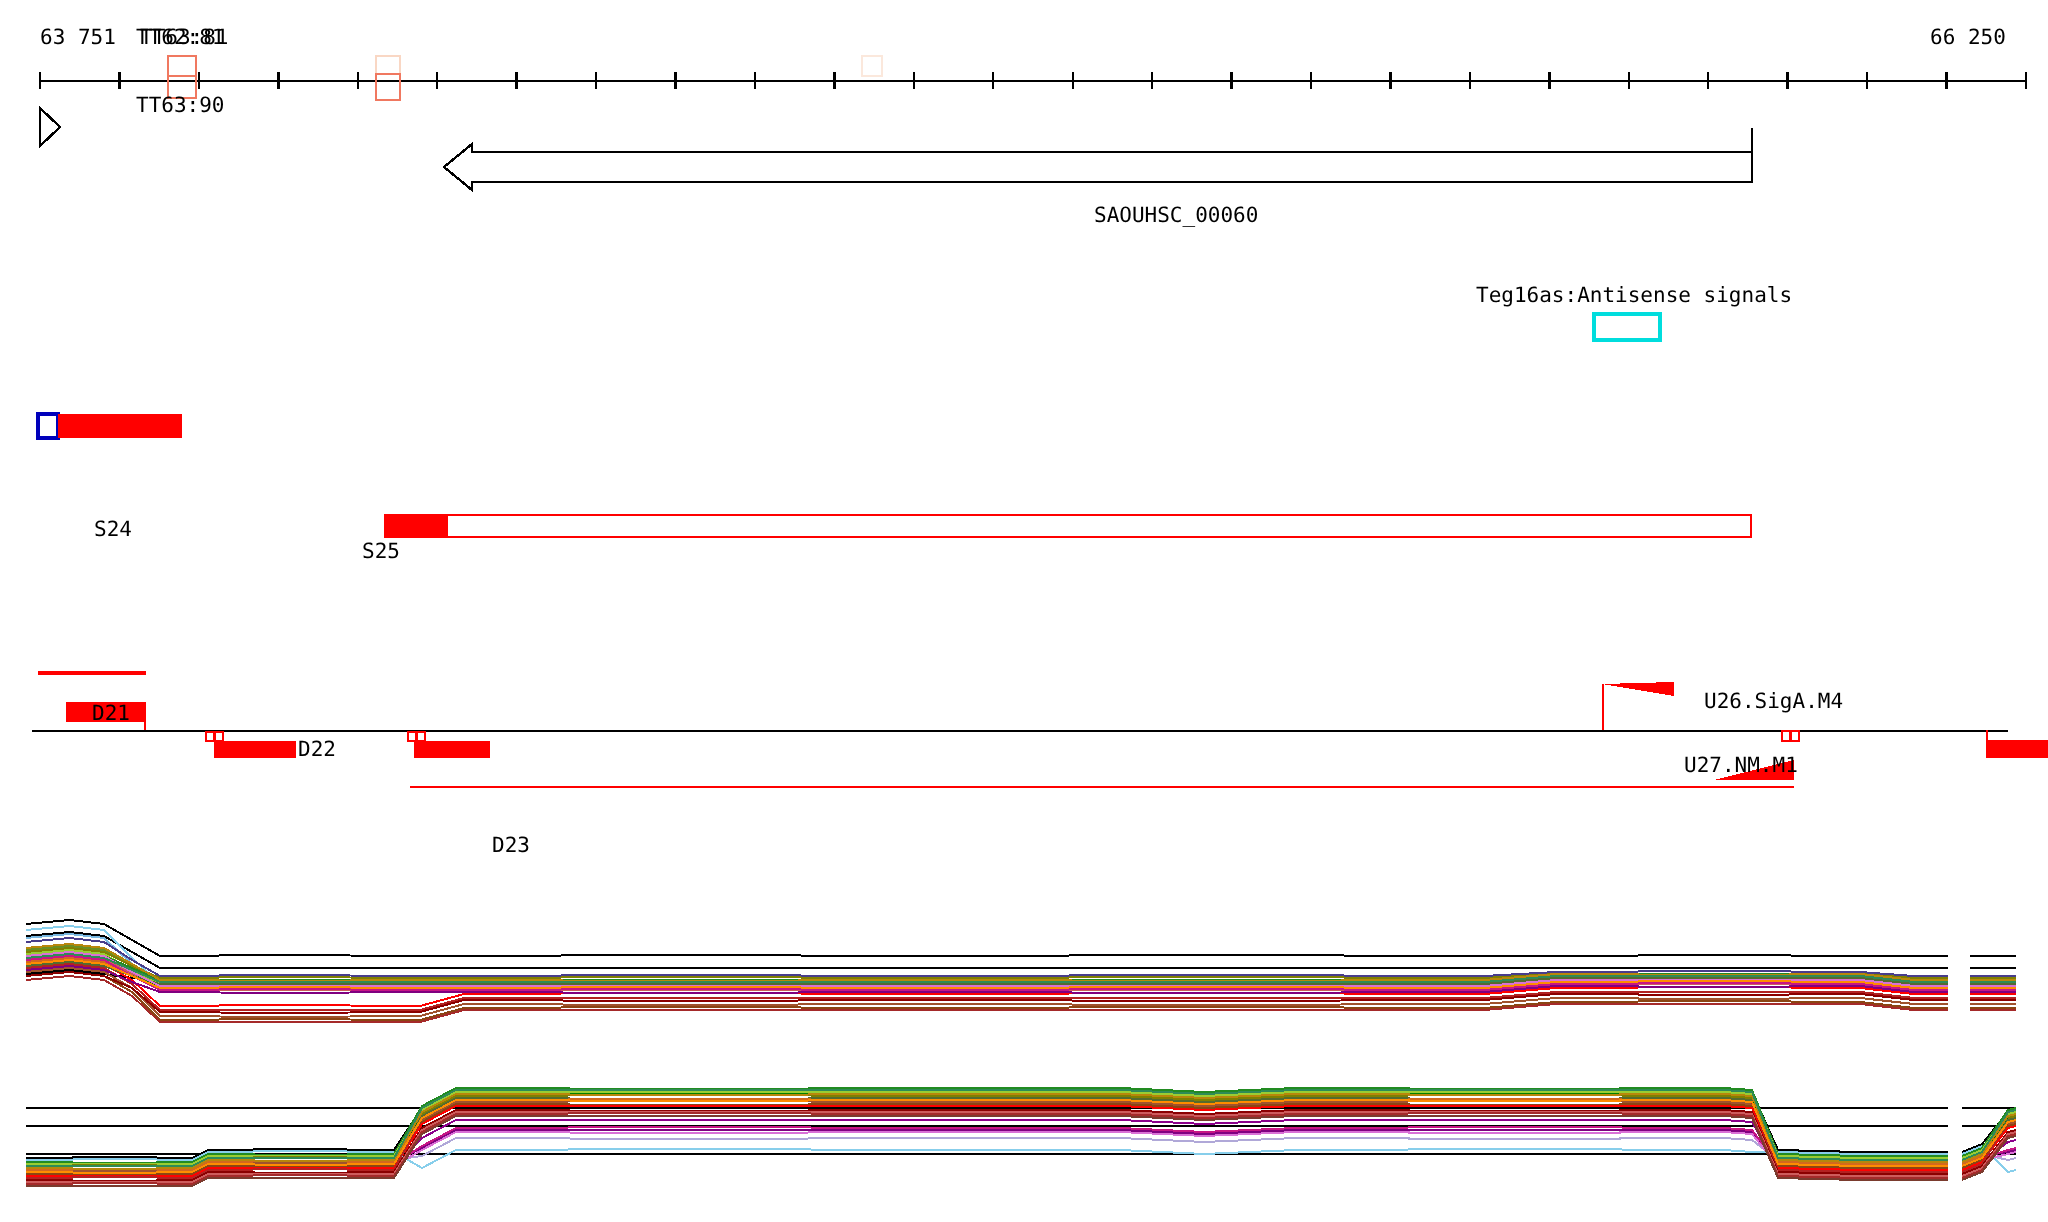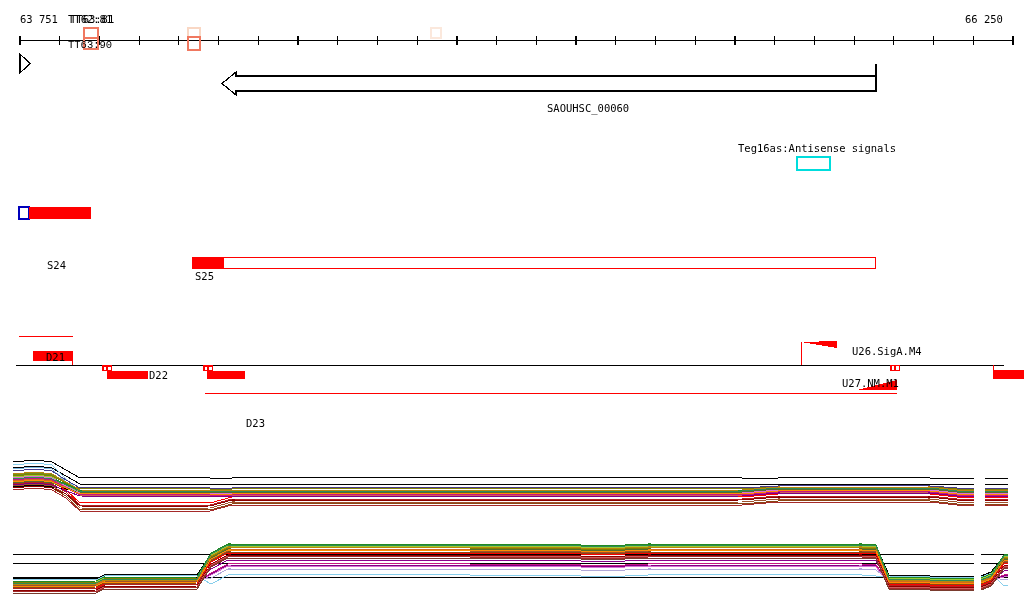--- a/index.html
+++ b/index.html
@@ -224,23 +224,23 @@
         <polyline points="981,583 991,579 1004,561 1008,560" fill="none" stroke="#ff8c00" stroke-width="1"></polyline>
         <polyline points="13,593 60,593 96,593 104,589 150,589 197,589 211,567 228,558 340,558 470,558 560,558 602,560 648,558 760,558 862,558 876,559 889,589 930,590 974,590" fill="none" stroke="#7a3b2e" stroke-width="1"></polyline>
         <polyline points="981,590 991,586 1004,569 1008,568" fill="none" stroke="#7a3b2e" stroke-width="1"></polyline>
       </g>
   </svg>
 
   <div class="lbl" style="left:20px;top:14px;">63 751</div>
   <div class="lbl" style="left:965px;top:14px;">66 250</div>
   <div class="lbl" style="left:68px;top:14px;">TT62:81</div>
   <div class="lbl bold-overlay" style="left:70px;top:14px;">TT63:81</div>
-  <div class="lbl" style="left:68px;top:40px;font-family:Liberation Mono, monospace;">TT63:90</div>
+  <div class="lbl" style="left:68px;top:48px;">TT63:90</div>
   <div class="lbl" style="left:507px;top:103px;margin-left:40px;">SAOUHSC_00060</div>
   <div class="lbl" style="left:738px;top:143px;text-align:center;">Teg16as:Antisense signals</div>
   <div class="lbl" style="left:47px;top:220px;margin-top:40px;">S24</div>
-  <div class="lbl" style="left:195px;top:271px;text-align:right;">S25</div>
+  <div class="lbl" style="left:181px;top:271px;text-align:right;">S25</div>
   <div class="lbl" style="left:14px;top:352px;padding-left:32px;">D21</div>
   <div class="lbl" style="left:149px;top:370px;">D22</div>
   <div class="lbl" style="left:246px;top:370px;margin-top:48px;">D23</div>
   <div class="lbl" style="left:840px;top:346px;padding-left:12px;">U26.SigA.M4</div>
   <div class="lbl" style="left:842px;top:378px;">U27.NM.M1</div>
 </div>
 
 </body></html>

